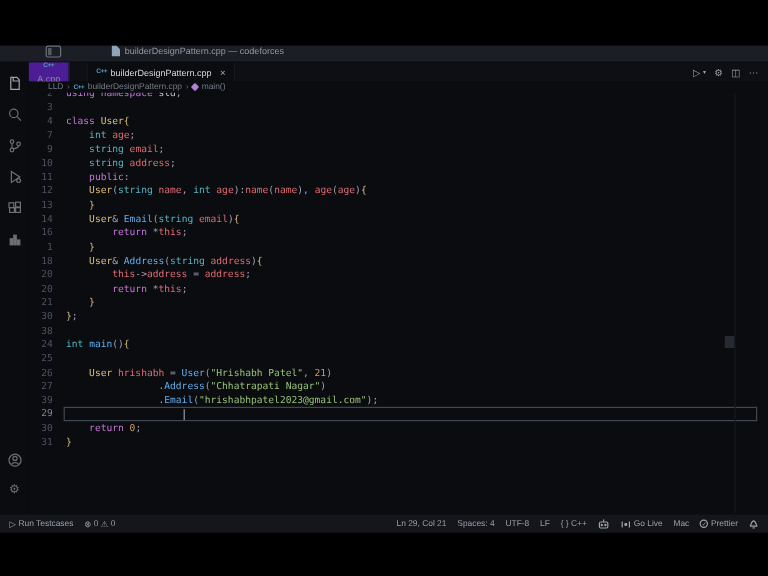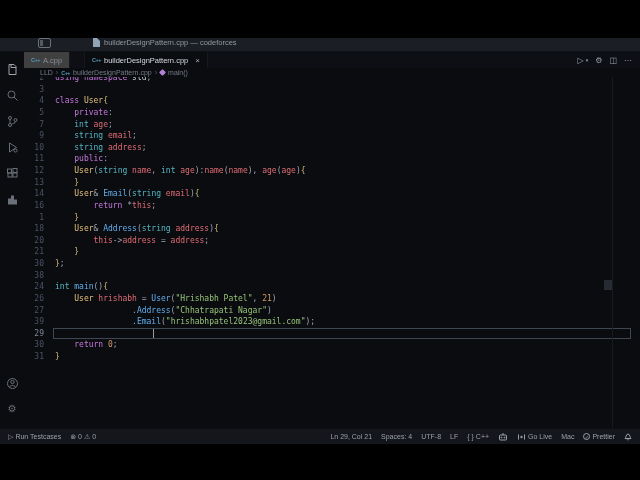--- a/index.html
+++ b/index.html
@@ -22,21 +22,21 @@
   .ab-ic.first svg{stroke:#d2d6dc;}
   .ab-bottom{margin-top:auto;display:flex;flex-direction:column;align-items:center;padding-bottom:6px;}
   .gear-glyph{color:#8b919b;font-size:10px;line-height:10px;}
 
   
   .editor-col{position:absolute;left:24px;top:52px;width:616px;height:376px;background:#0a0c10;}
 
   .tabbar{position:absolute;left:0;top:0;width:616px;height:16px;background:#0d0f14;display:flex;align-items:stretch;}
   .tab{display:flex;align-items:center;padding:0 7px;font-size:7.5px;gap:3px;
        border-right:1px solid #16191f;white-space:nowrap;}
-  .tab.inactive{color:#878d97;background:#404040;}
+  .tab.inactive{color:#878d97;background:#4c1d95;flex-direction:column;}
   .tab.active{color:#d6dae0;background:#0a0c10;margin-left:14px;border-left:1px solid #16191f;}
   .tab-close{margin-left:4px;color:#a7adb7;font-size:8px;}
   .cppicon{color:#519aba;font-size:5.5px;font-weight:bold;letter-spacing:-0.5px;}
   .tab-actions{margin-left:auto;display:flex;align-items:center;gap:7px;padding-right:8px;color:#9aa0aa;font-size:8px;}
   .tab-actions .caret{font-size:5px;margin-left:-5px;}
 
   .breadcrumb{position:absolute;left:0;top:16px;width:616px;height:9px;background:#0a0c10;
               display:flex;align-items:center;font-size:7px;color:#747b86;gap:3px;padding-left:16px;box-sizing:border-box;z-index:3;}
   .bc-sep{color:#5a616c;font-size:7px;}
   .method-ic{width:5px;height:5px;background:#b180d7;border-radius:1px;transform:rotate(45deg);display:inline-block;}
@@ -172,36 +172,37 @@
       <span class="bc-sep">›</span>
       <span class="method-ic"></span>
       <span>main()</span>
     </div>
 
     <div class="code-area">
       <div class="code-scroll" id="code-lines">
           <div class="code-line"><span class="ln">2</span><span class="lc"><span class="tok-k">using</span><span class="tok-w"> </span><span class="tok-k">namespace</span><span class="tok-w"> std</span><span class="tok-p">;</span></span></div>
           <div class="code-line"><span class="ln">3</span><span class="lc"></span></div>
           <div class="code-line"><span class="ln">4</span><span class="lc"><span class="tok-k">class</span><span class="tok-w"> </span><span class="tok-c">User</span><span class="tok-b">{</span></span></div>
-          <div class="code-line"><span class="ln">5</span><span class="lc"><span class="tok-w">    </span><span class="tok-k">private</span><span class="tok-p">:</span></span></div>
           <div class="code-line"><span class="ln">7</span><span class="lc"><span class="tok-w">    </span><span class="tok-t">int</span><span class="tok-w"> </span><span class="tok-v">age</span><span class="tok-p">;</span></span></div>
           <div class="code-line"><span class="ln">9</span><span class="lc"><span class="tok-w">    </span><span class="tok-t">string</span><span class="tok-w"> </span><span class="tok-v">email</span><span class="tok-p">;</span></span></div>
           <div class="code-line"><span class="ln">10</span><span class="lc"><span class="tok-w">    </span><span class="tok-t">string</span><span class="tok-w"> </span><span class="tok-v">address</span><span class="tok-p">;</span></span></div>
           <div class="code-line"><span class="ln">11</span><span class="lc"><span class="tok-w">    </span><span class="tok-k">public</span><span class="tok-p">:</span></span></div>
           <div class="code-line"><span class="ln">12</span><span class="lc"><span class="tok-w">    </span><span class="tok-c">User</span><span class="tok-p">(</span><span class="tok-t">string</span><span class="tok-w"> </span><span class="tok-v">name</span><span class="tok-p">, </span><span class="tok-t">int</span><span class="tok-w"> </span><span class="tok-v">age</span><span class="tok-p">):</span><span class="tok-v">name</span><span class="tok-p">(</span><span class="tok-v">name</span><span class="tok-p">), </span><span class="tok-v">age</span><span class="tok-p">(</span><span class="tok-v">age</span><span class="tok-p">)</span><span class="tok-b">{</span></span></div>
           <div class="code-line"><span class="ln">13</span><span class="lc"><span class="tok-w">    </span><span class="tok-b">}</span></span></div>
           <div class="code-line"><span class="ln">14</span><span class="lc"><span class="tok-w">    </span><span class="tok-c">User</span><span class="tok-p">&amp;</span><span class="tok-w"> </span><span class="tok-f">Email</span><span class="tok-p">(</span><span class="tok-t">string</span><span class="tok-w"> </span><span class="tok-v">email</span><span class="tok-p">)</span><span class="tok-b">{</span></span></div>
           <div class="code-line"><span class="ln">16</span><span class="lc"><span class="tok-w">        </span><span class="tok-k">return</span><span class="tok-w"> </span><span class="tok-p">*</span><span class="tok-v">this</span><span class="tok-p">;</span></span></div>
           <div class="code-line"><span class="ln">1</span><span class="lc"><span class="tok-w">    </span><span class="tok-b">}</span></span></div>
           <div class="code-line"><span class="ln">18</span><span class="lc"><span class="tok-w">    </span><span class="tok-c">User</span><span class="tok-p">&amp;</span><span class="tok-w"> </span><span class="tok-f">Address</span><span class="tok-p">(</span><span class="tok-t">string</span><span class="tok-w"> </span><span class="tok-v">address</span><span class="tok-p">)</span><span class="tok-b">{</span></span></div>
           <div class="code-line"><span class="ln">20</span><span class="lc"><span class="tok-w">        </span><span class="tok-v">this</span><span class="tok-p">-&gt;</span><span class="tok-v">address</span><span class="tok-p"> = </span><span class="tok-v">address</span><span class="tok-p">;</span></span></div>
+          <div class="code-line"><span class="ln">20</span><span class="lc"><span class="tok-w">        </span><span class="tok-k">return</span><span class="tok-w"> </span><span class="tok-p">*</span><span class="tok-v">this</span><span class="tok-p">;</span></span></div>
           <div class="code-line"><span class="ln">21</span><span class="lc"><span class="tok-w">    </span><span class="tok-b">}</span></span></div>
           <div class="code-line"><span class="ln">30</span><span class="lc"><span class="tok-b">}</span><span class="tok-p">;</span></span></div>
           <div class="code-line"><span class="ln">38</span><span class="lc"></span></div>
           <div class="code-line"><span class="ln">24</span><span class="lc"><span class="tok-t">int</span><span class="tok-w"> </span><span class="tok-f">main</span><span class="tok-p">()</span><span class="tok-b">{</span></span></div>
+          <div class="code-line"><span class="ln">25</span><span class="lc"></span></div>
           <div class="code-line"><span class="ln">26</span><span class="lc"><span class="tok-w">    </span><span class="tok-c">User</span><span class="tok-w"> </span><span class="tok-v">hrishabh</span><span class="tok-p"> = </span><span class="tok-f">User</span><span class="tok-p">(</span><span class="tok-s">"Hrishabh Patel"</span><span class="tok-p">, </span><span class="tok-n">21</span><span class="tok-p">)</span></span></div>
           <div class="code-line"><span class="ln">27</span><span class="lc"><span class="tok-w">                </span><span class="tok-p">.</span><span class="tok-f">Address</span><span class="tok-p">(</span><span class="tok-s">"Chhatrapati Nagar"</span><span class="tok-p">)</span></span></div>
           <div class="code-line"><span class="ln">39</span><span class="lc"><span class="tok-w">                </span><span class="tok-p">.</span><span class="tok-f">Email</span><span class="tok-p">(</span><span class="tok-s">"hrishabhpatel2023@gmail.com"</span><span class="tok-p">);</span></span></div>
           <div class="code-line cur"><span class="ln">29</span><span class="lc"></span><span class="curbox"></span><span class="cursor-caret"></span></div>
           <div class="code-line"><span class="ln">30</span><span class="lc"><span class="tok-w">    </span><span class="tok-k">return</span><span class="tok-w"> </span><span class="tok-n">0</span><span class="tok-p">;</span></span></div>
           <div class="code-line"><span class="ln">31</span><span class="lc"><span class="tok-b">}</span></span></div>
         </div>
       <div class="minimap-line"></div>
       <div class="scroll-thumb"></div>
     </div>

